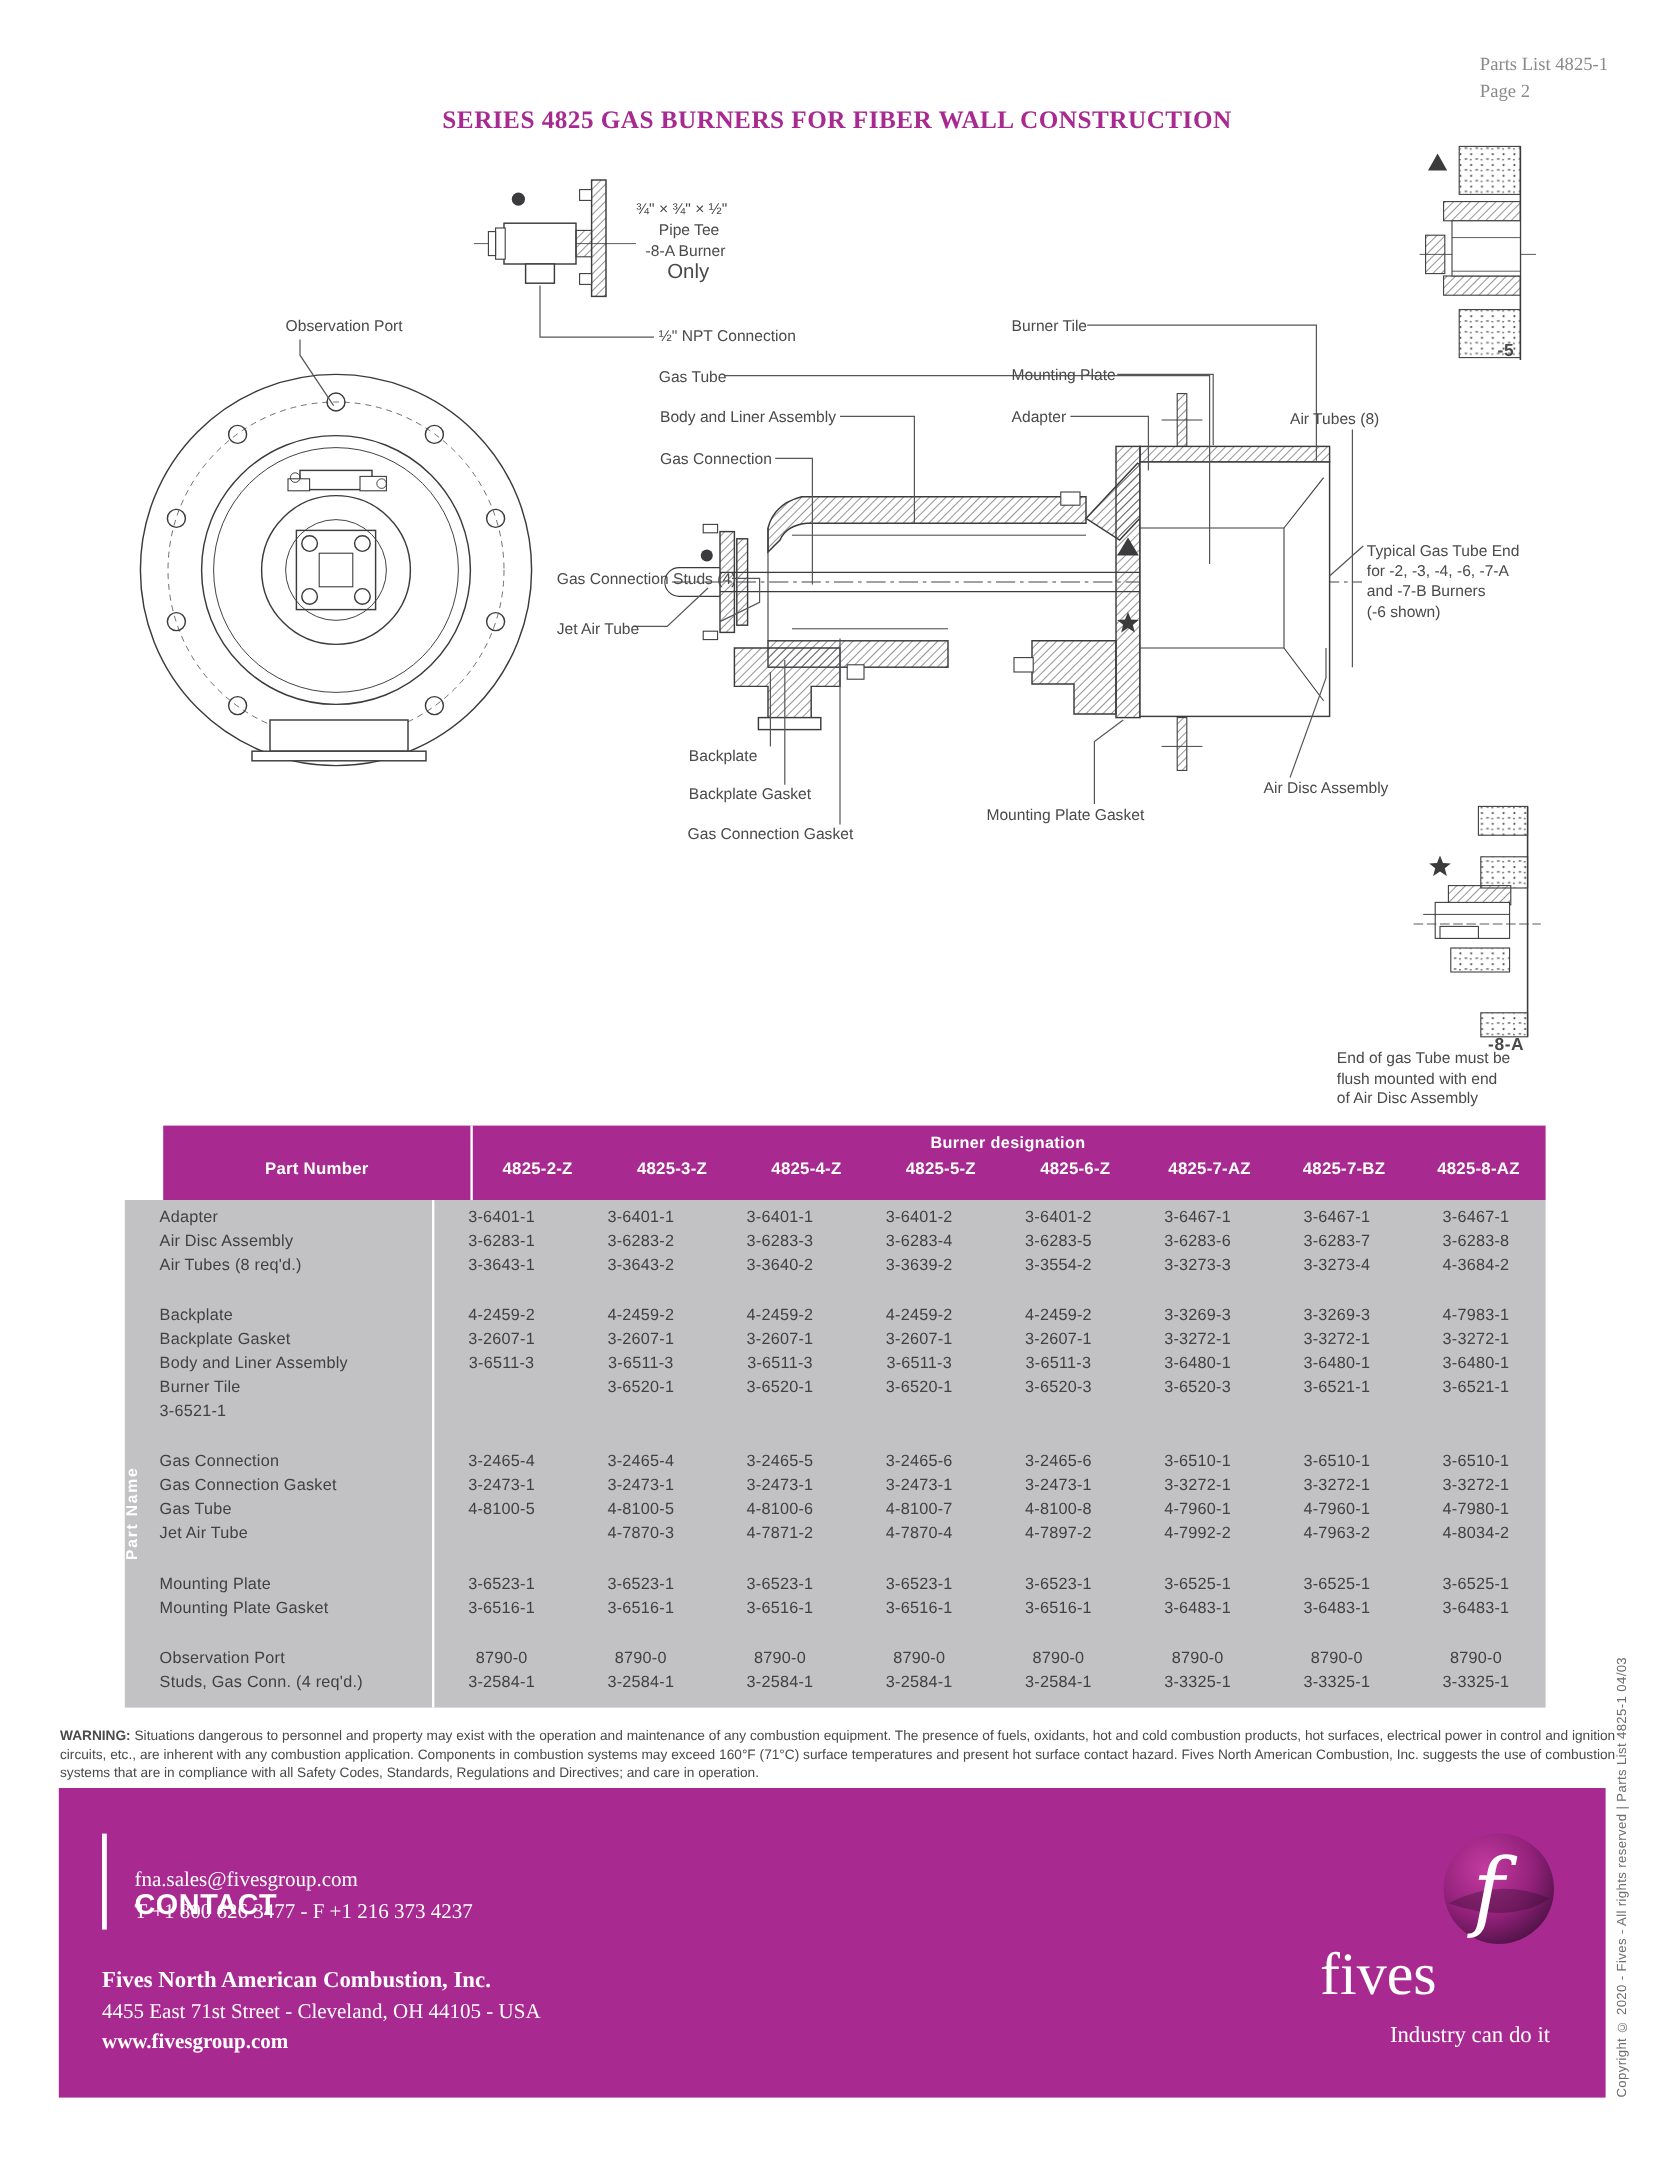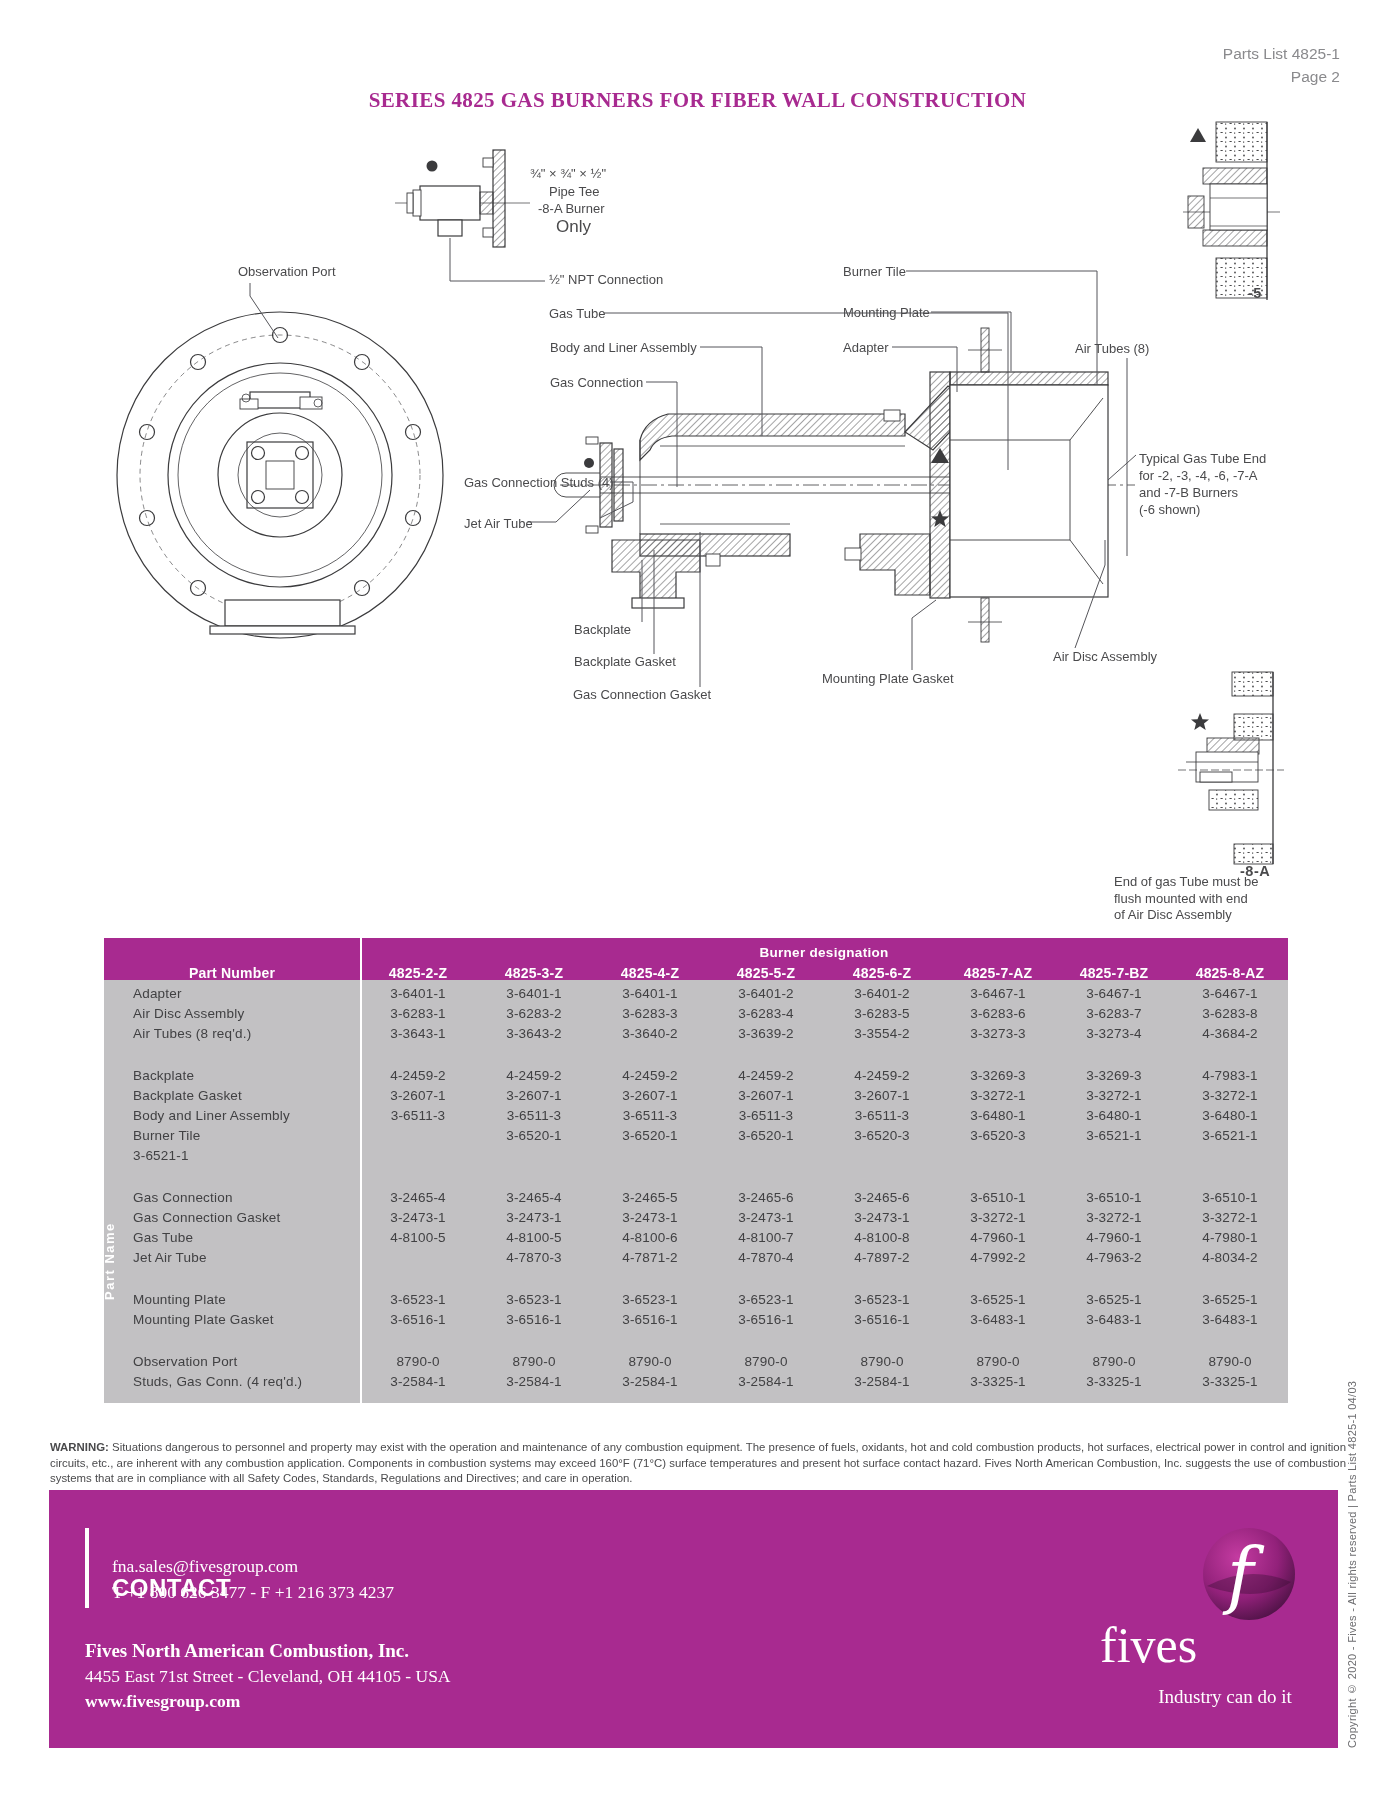--- a/index.html
+++ b/index.html
@@ -1,30 +1,30 @@
 <!DOCTYPE html>
 <html><head>
 <meta charset="utf-8">
 <style>
   html,body{margin:0;padding:0;background:#fff;}
   #page{position:relative;width:1391px;height:1800px;background:#fff;overflow:hidden;
         font-family:"Liberation Sans",sans-serif;}
   
-  .corner{position:absolute;right:51px;top:42px;text-align:right;color:#8a8a8d;
-          font-size:15.5px;line-height:23px;}
+  .corner{position:absolute;right:51px;top:42px;text-align:left;color:#8a8a8d;
+          font-size:15.5px;line-height:23px;font-family:Liberation Serif, serif;}
   .title{position:absolute;left:50px;top:88px;width:1295px;text-align:center;
          font-family:"Liberation Serif",serif;font-weight:bold;font-size:21px;
          letter-spacing:.4px;}
   
   .dlabel{position:absolute;font-size:13px;line-height:1.25;color:#4a4a4c;white-space:nowrap;}
   .dsec{font-weight:bold;font-size:14.5px;letter-spacing:.5px;}
   .only{font-size:17px;}
   
   .ptable{position:absolute;left:104px;top:938px;width:1184px;}
-  .thead{background:var(--accent);color:#fff;position:relative;height:42px;}
+  .thead{background:var(--accent);color:#fff;position:relative;height:62px;margin-left:32px;}
   .thead .bdes{position:absolute;left:256px;right:0;top:7px;text-align:center;
                font-weight:bold;font-size:13.5px;letter-spacing:.3px;}
   .hrow{position:absolute;left:0;right:0;top:27px;display:grid;
         grid-template-columns:256px repeat(8,1fr);font-weight:bold;font-size:14px;}
   .hrow div{text-align:center;letter-spacing:.2px;}
   .tbody{background:#c2c1c3;padding:6px 0 9px 0;position:relative;}
   .trow{display:grid;grid-template-columns:256px repeat(8,1fr);height:20px;
         font-size:13.5px;color:#414143;letter-spacing:.2px;}
   .trow.gap{margin-top:22px;}
   .tl{padding-left:29px;text-align:left;}

